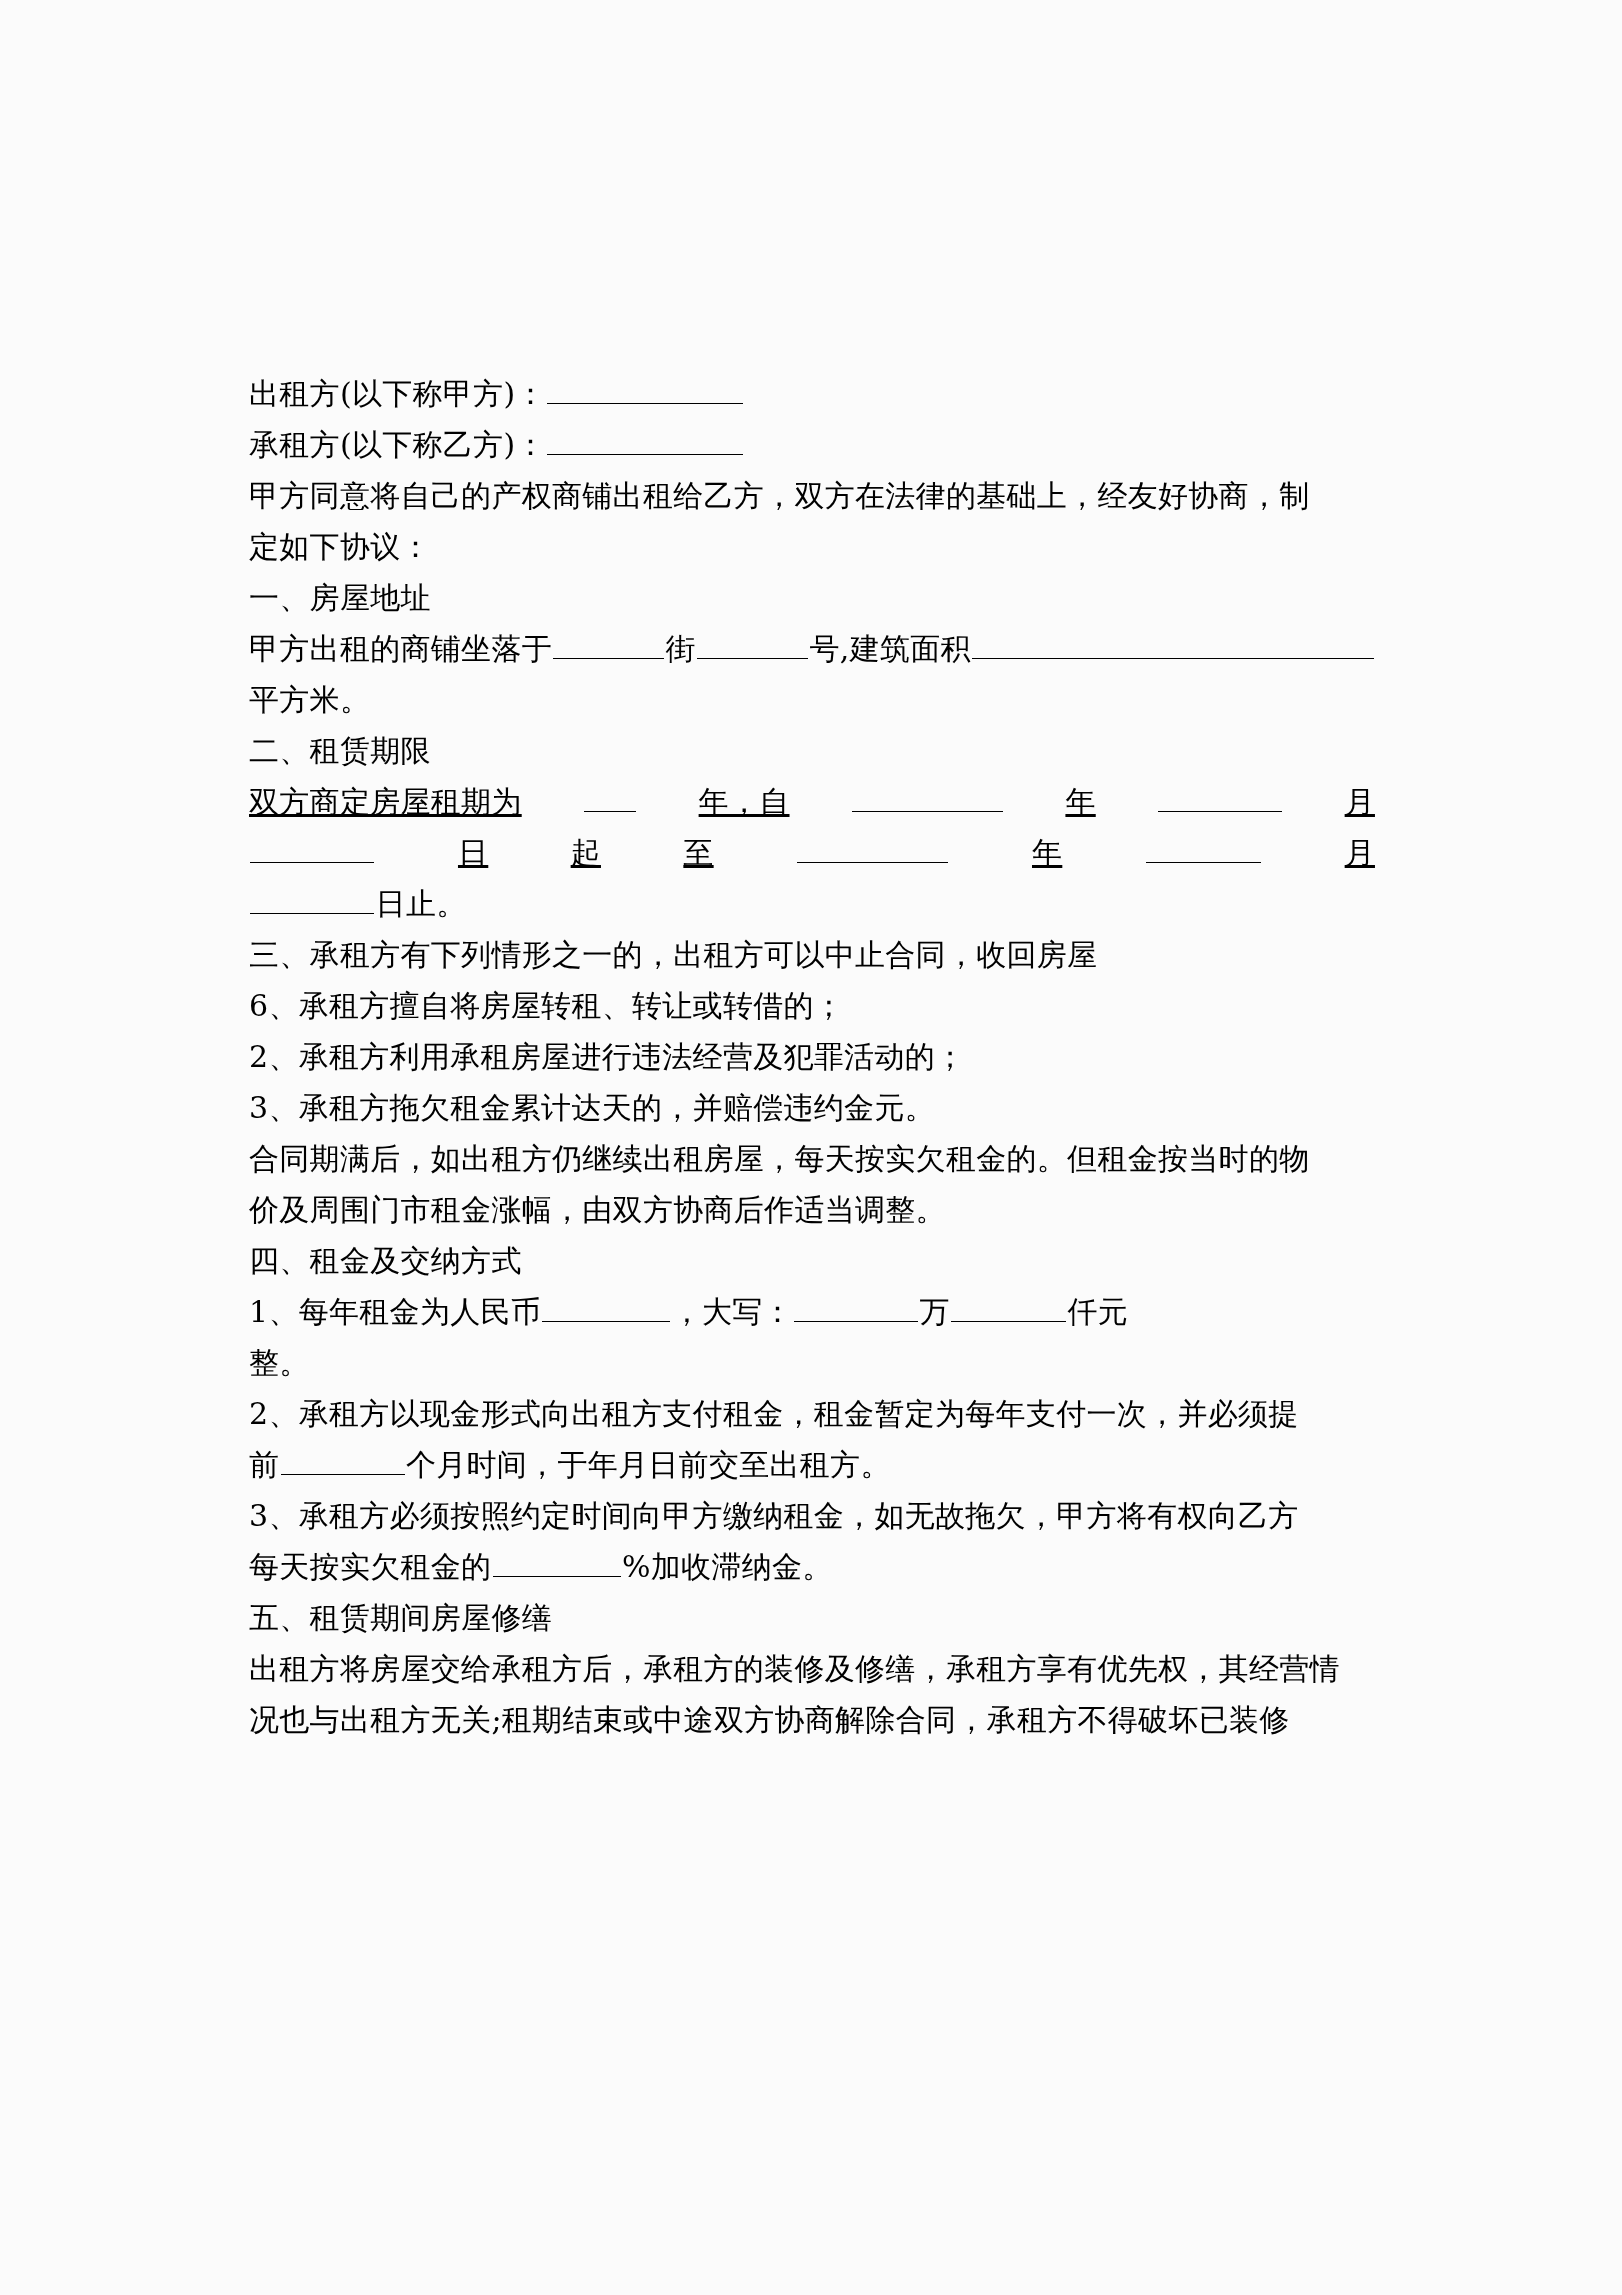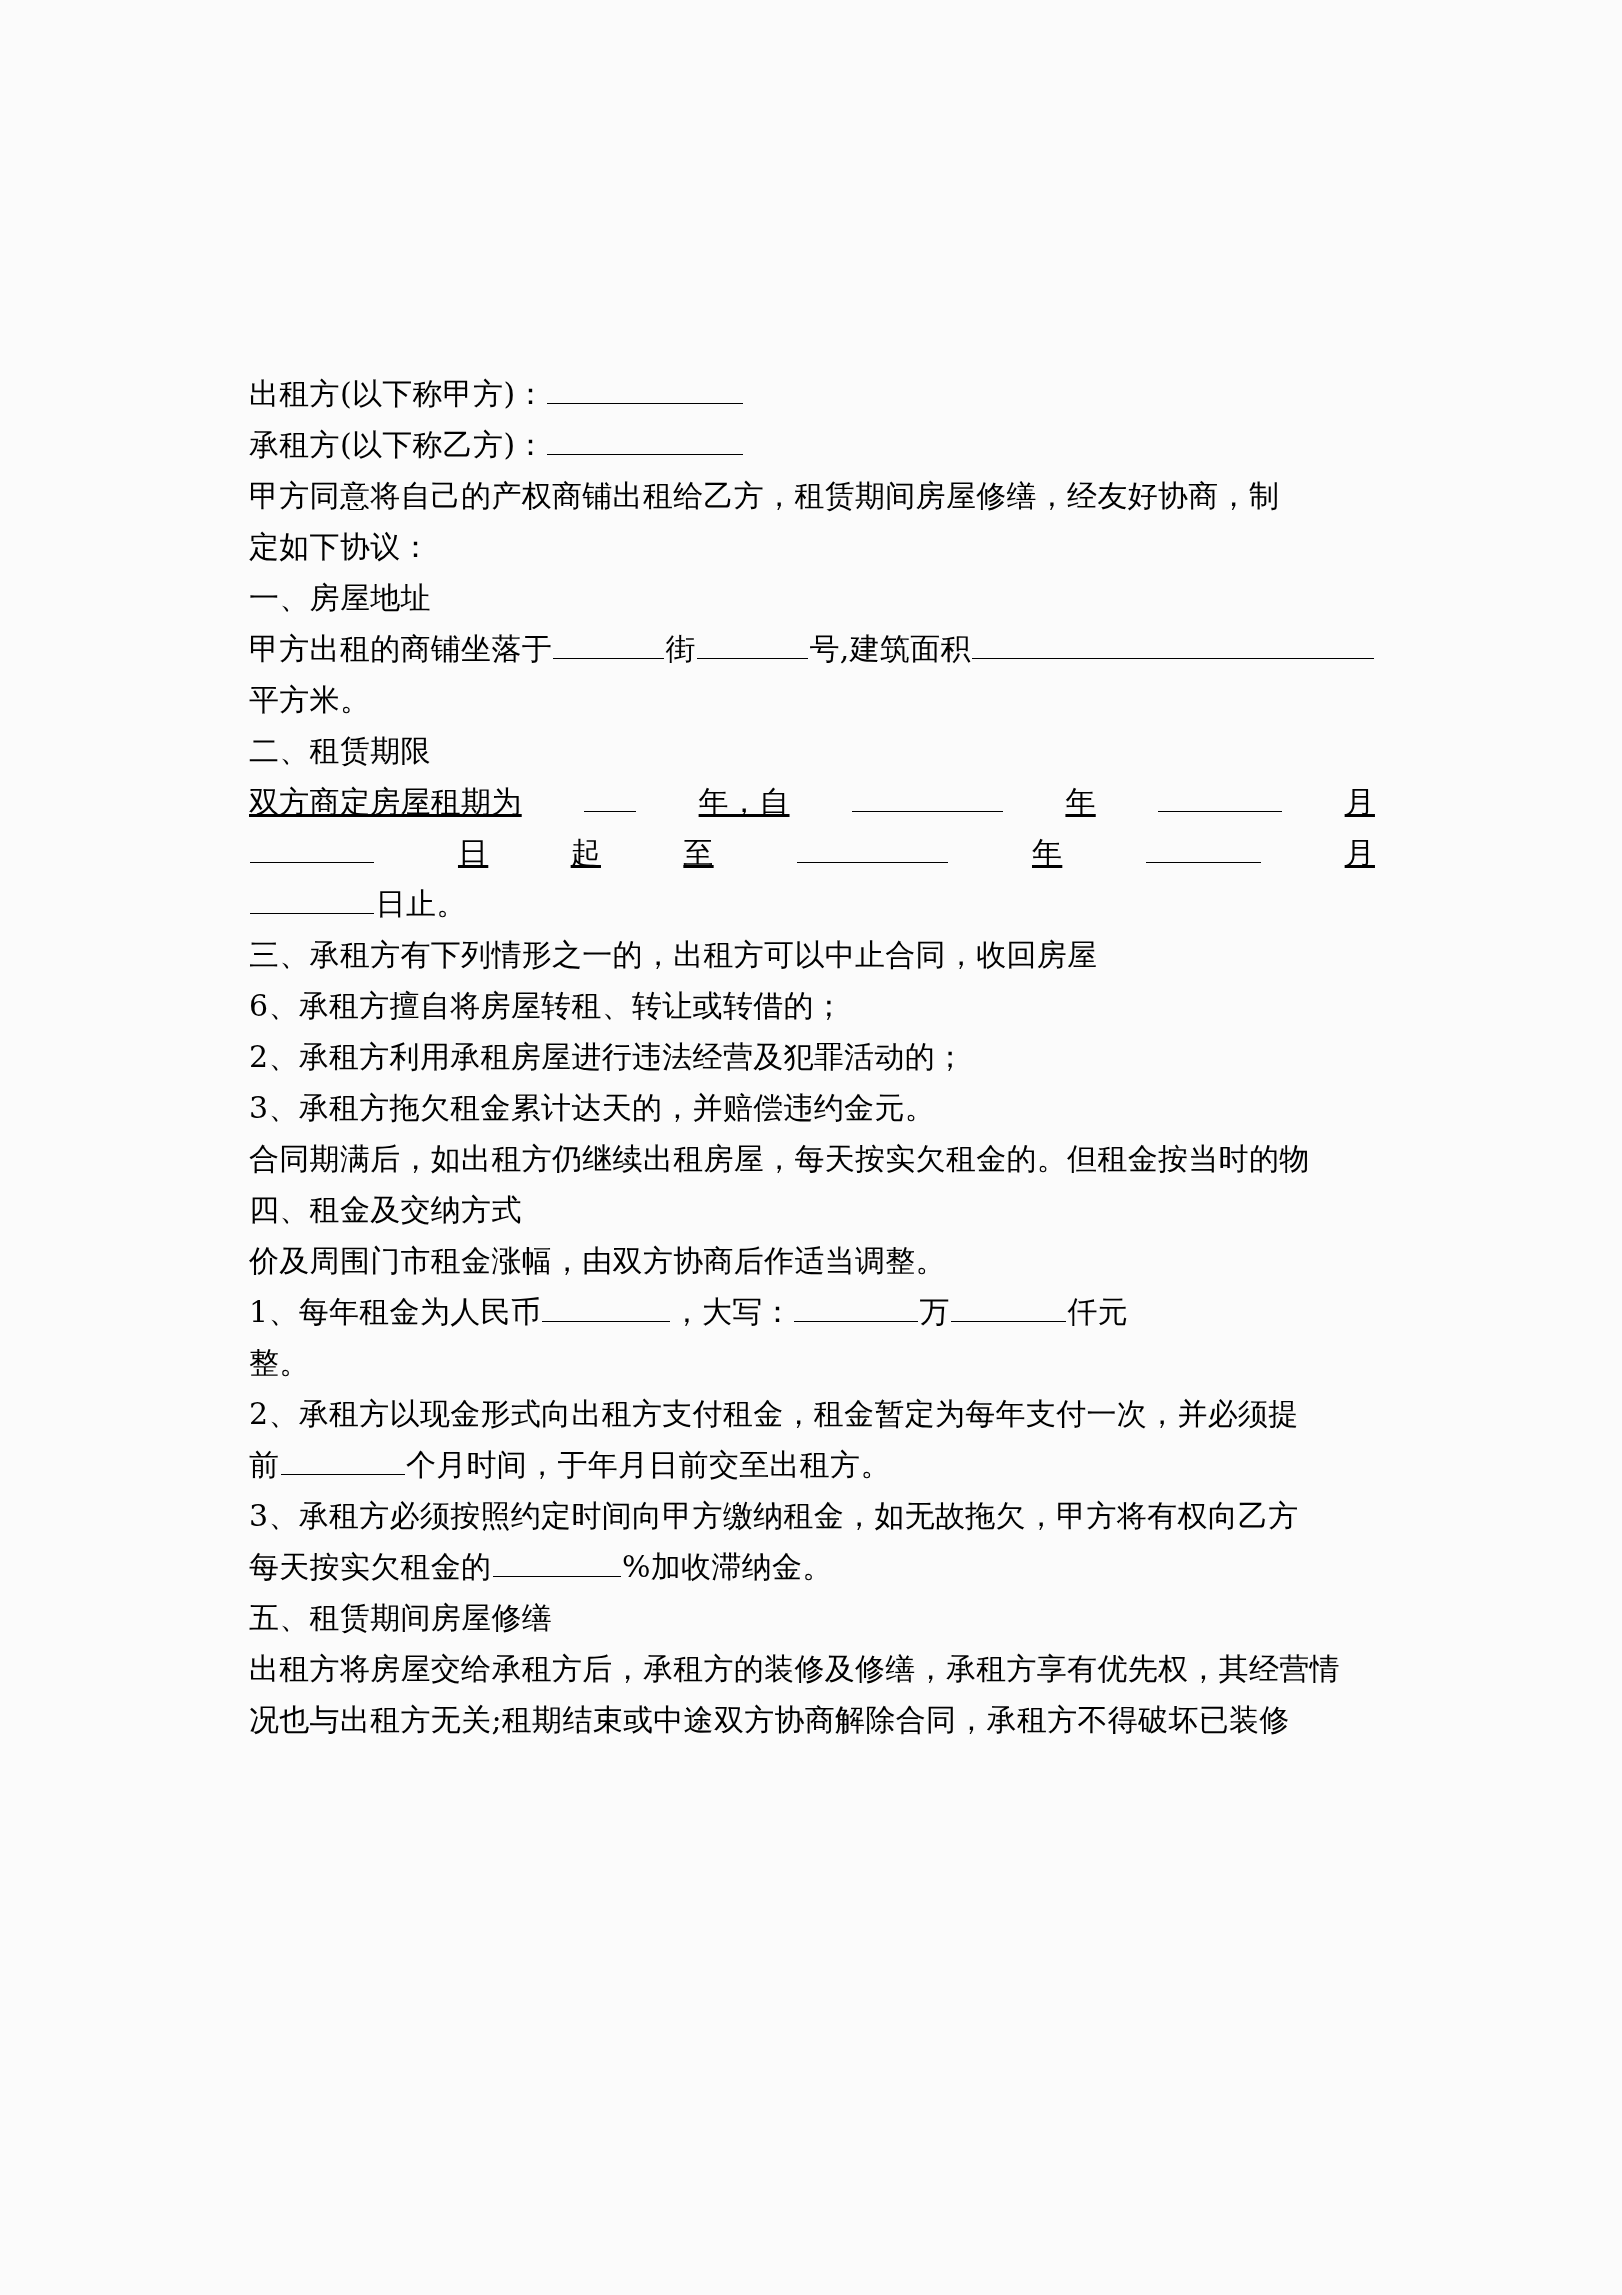--- a/index.html
+++ b/index.html
@@ -97,21 +97,21 @@
     <div class="ln fill">
       <span class="seg">出租方(以下称甲方)：</span>
       <span class="blank b-name"></span>
     </div>
 
     <div class="ln fill">
       <span class="seg">承租方(以下称乙方)：</span>
       <span class="blank b-name"></span>
     </div>
 
-    <div class="ln">甲方同意将自己的产权商铺出租给乙方，租赁期间房屋修缮，经友好协商，制</div>
+    <div class="ln">甲方同意将自己的产权商铺出租给乙方，双方在法律的基础上，经友好协商，制</div>
     <div class="ln">定如下协议：</div>
 
     <div class="ln">一、房屋地址</div>
 
     <div class="ln fill">
       <span class="seg">甲方出租的商铺坐落于</span>
       <span class="blank b-street"></span>
       <span class="seg">街</span>
       <span class="blank b-no"></span>
       <span class="seg">号,建筑面积</span>
@@ -146,23 +146,23 @@
       <span class="blank b-date-s"></span>
       <span class="seg">日止。</span>
     </div>
 
     <div class="ln">三、承租方有下列情形之一的，出租方可以中止合同，收回房屋</div>
     <div class="ln">6、承租方擅自将房屋转租、转让或转借的；</div>
     <div class="ln">2、承租方利用承租房屋进行违法经营及犯罪活动的；</div>
     <div class="ln">3、承租方拖欠租金累计达天的，并赔偿违约金元。</div>
 
     <div class="ln">合同期满后，如出租方仍继续出租房屋，每天按实欠租金的。但租金按当时的物</div>
+    <div class="ln">价及周围门市租金涨幅，由双方协商后作适当调整。</div>
+
     <div class="ln">四、租金及交纳方式</div>
-
-    <div class="ln">价及周围门市租金涨幅，由双方协商后作适当调整。</div>
 
     <div class="ln fill">
       <span class="seg">1、每年租金为人民币</span>
       <span class="blank b-money"></span>
       <span class="seg">，大写：</span>
       <span class="blank b-cap"></span>
       <span class="seg">万</span>
       <span class="blank b-cap2"></span>
       <span class="seg">仟元</span>
     </div>

